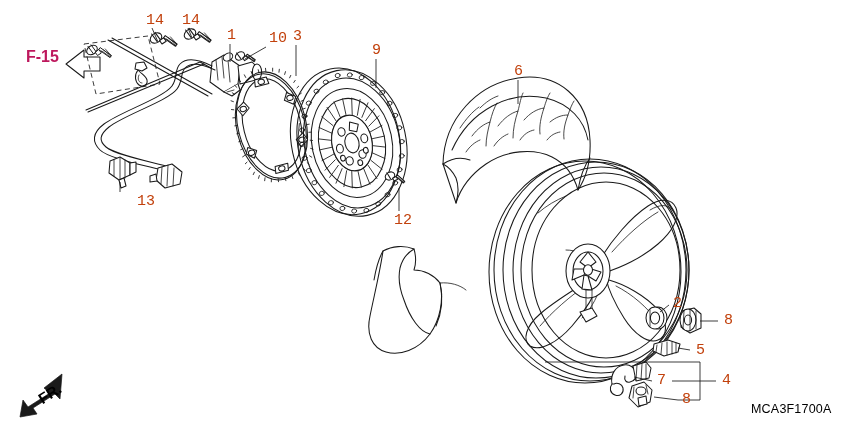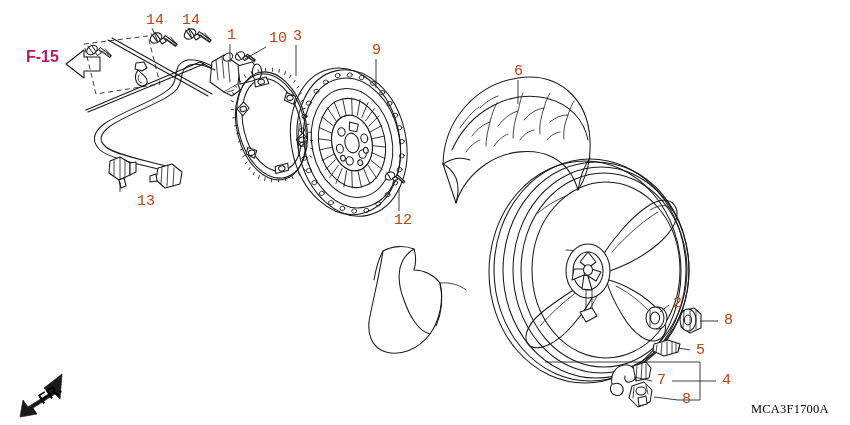--- a/index.html
+++ b/index.html
@@ -34,21 +34,21 @@
     position: absolute;
     font-family: "Liberation Sans", sans-serif;
     font-size: 16px;
     font-weight: bold;
     color: #be185d;
     white-space: nowrap;
     line-height: 1;
   }
   .lbl-code {
     position: absolute;
-    font-family: Liberation Serif, serif;
+    font-family: Liberation Sans, sans-serif;
     font-size: 12.5px;
     color: #000000;
     white-space: nowrap;
     letter-spacing: 0.2px;
   }
   .lbl-fr {
     position: absolute;
     font-family: "Liberation Sans", sans-serif;
     font-size: 15px;
     font-weight: bold;

